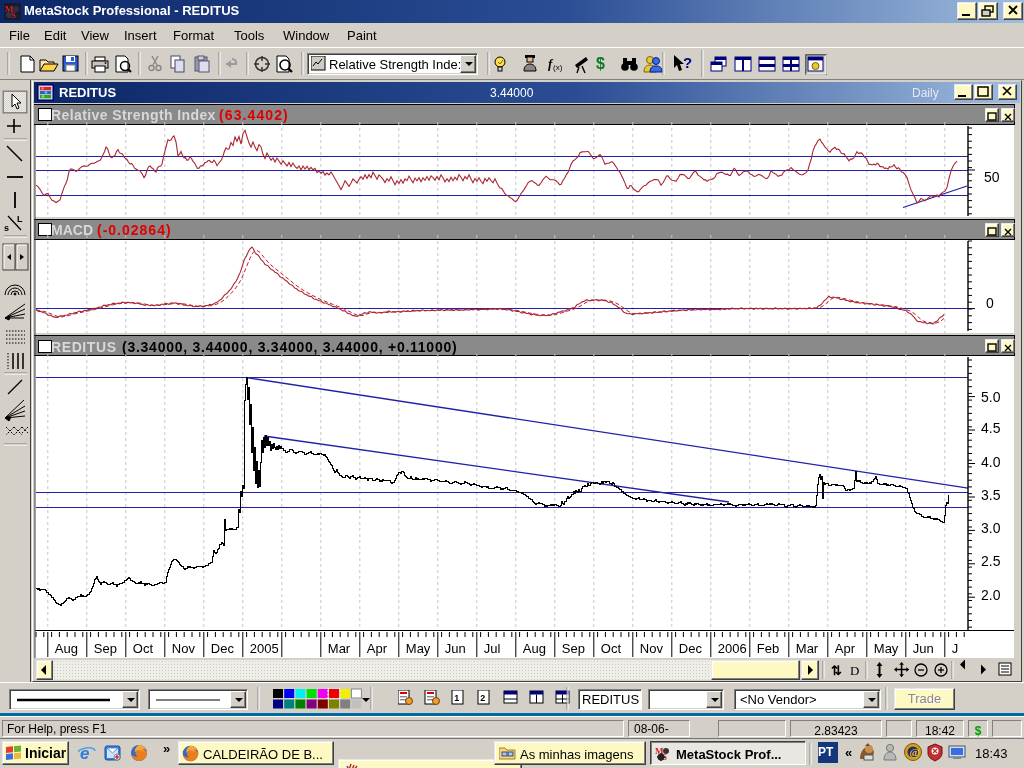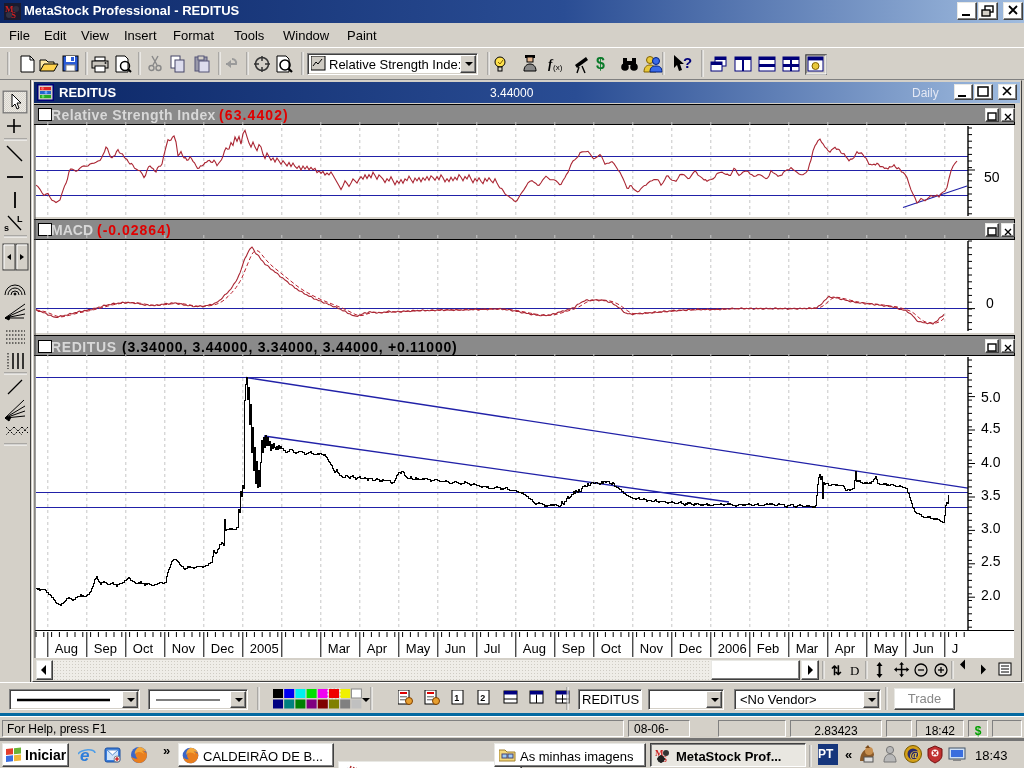--- a/index.html
+++ b/index.html
@@ -1,18 +1,18 @@
 <!DOCTYPE html>
 <html><head><meta charset="utf-8"><style>
 *{margin:0;padding:0;box-sizing:border-box;-webkit-font-smoothing:antialiased}
 html,body{width:1024px;height:768px;overflow:hidden}
 body{font-family:"Liberation Sans",sans-serif;background:#d4d0c8;position:relative}
 .abs{position:absolute}
 .sunken{border-top:1px solid #808080;border-left:1px solid #808080;border-right:1px solid #fff;border-bottom:1px solid #fff}
-.btn3d{background:#ffffff;border-top:1px solid #e8e8e4;border-left:1px solid #e8e8e4;border-right:1px solid #404040;border-bottom:1px solid #404040;box-shadow:inset -1px -1px 0 #808080,inset 1px 1px 0 #fff}
+.btn3d{background:#fef9c3;border-top:1px solid #e8e8e4;border-left:1px solid #e8e8e4;border-right:1px solid #404040;border-bottom:1px solid #404040;box-shadow:inset -1px -1px 0 #808080,inset 1px 1px 0 #fff}
 .combo{background:#fff;border-top:1px solid #808080;border-left:1px solid #808080;border-right:1px solid #fff;border-bottom:1px solid #fff;box-shadow:inset 1px 1px 0 #404040,inset -1px -1px 0 #d4d0c8}
 .cbtn{position:absolute;right:1px;top:1px;bottom:1px;width:16px;background:#d4d0c8;border-top:1px solid #fff;border-left:1px solid #fff;border-right:1px solid #404040;border-bottom:1px solid #404040;box-shadow:inset -1px -1px 0 #808080}
 .arrdn{position:absolute;left:4px;top:6px;width:0;height:0;border-left:4px solid transparent;border-right:4px solid transparent;border-top:4px solid #000}
 </style></head><body>
 
 <div class="abs" style="left:0;top:0;width:1024px;height:23px;background:linear-gradient(90deg,#0c2767 0%,#2a4d94 55%,#a0bcdf 100%)">
  <svg class="abs" style="left:4px;top:3px" width="17" height="17">
       <rect x="0" y="0" width="17" height="17" fill="#1a1a2e"></rect>
       <text x="1" y="9" font-size="9" font-weight="bold" fill="#cc2222" font-family="Liberation Serif">M</text>
       <text x="7" y="15" font-size="9" font-weight="bold" fill="#cc2222" font-family="Liberation Serif">S</text>
@@ -909,21 +909,21 @@
       <span class="abs" style="left:5px;top:1px;font-size:12px">08-06-2006</span>
     </div>
  <div class="abs sunken" style="left:718px;top:4px;width:68px;height:17px"></div>
  <div class="abs sunken" style="left:790px;top:4px;width:92px;height:17px;text-align:center"><span style="font-size:12px;line-height:15px">2.83423</span></div>
  <div class="abs sunken" style="left:886px;top:4px;width:26px;height:17px"></div>
  <div class="abs sunken" style="left:916px;top:4px;width:48px;height:17px;text-align:center"><span style="font-size:12px;line-height:15px">18:42</span></div>
  <div class="abs sunken" style="left:968px;top:4px;width:20px;height:17px;text-align:center"><span style="font-size:12px;font-weight:bold;color:#00a000;line-height:15px">$</span></div>
  <div class="abs sunken" style="left:992px;top:4px;width:30px;height:17px"></div>
 </div>
 
-<div class="abs" style="left:0;top:738px;width:1024px;height:30px;background:#d4d0c8;border-top:3px solid #737373">
+<div class="abs" style="left:0;top:738px;width:1024px;height:30px;background:#d4d0c8;border-top:1px solid #737373">
  <div class="abs btn3d" style="left:2px;top:2px;width:67px;height:24px">
   <svg class="abs" style="left:3px;top:3px" width="17" height="17">
         <rect x="0" y="2" width="7" height="6" fill="#e33e2c" transform="skewY(-6)"></rect>
         <rect x="8" y="2" width="7" height="6" fill="#6ab335" transform="skewY(-6)"></rect>
         <rect x="0" y="9" width="7" height="6" fill="#3a6ee0" transform="skewY(-6)"></rect>
         <rect x="8" y="9" width="7" height="6" fill="#f0b73a" transform="skewY(-6)"></rect>
       </svg>
   <span class="abs" style="left:22px;top:3px;font-size:14px;font-weight:bold">Iniciar</span>
  </div>
  <svg class="abs" style="left:78px;top:5px" width="100" height="20">

